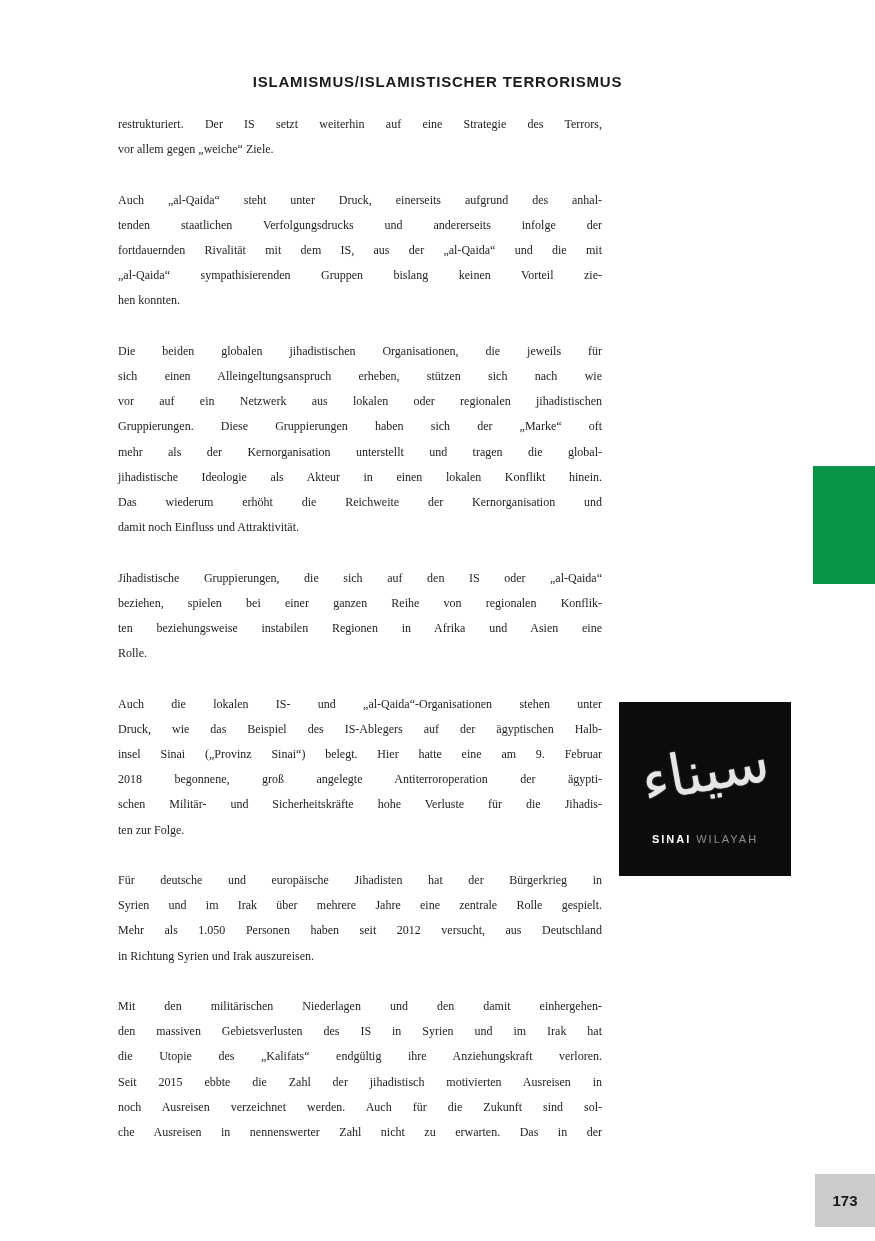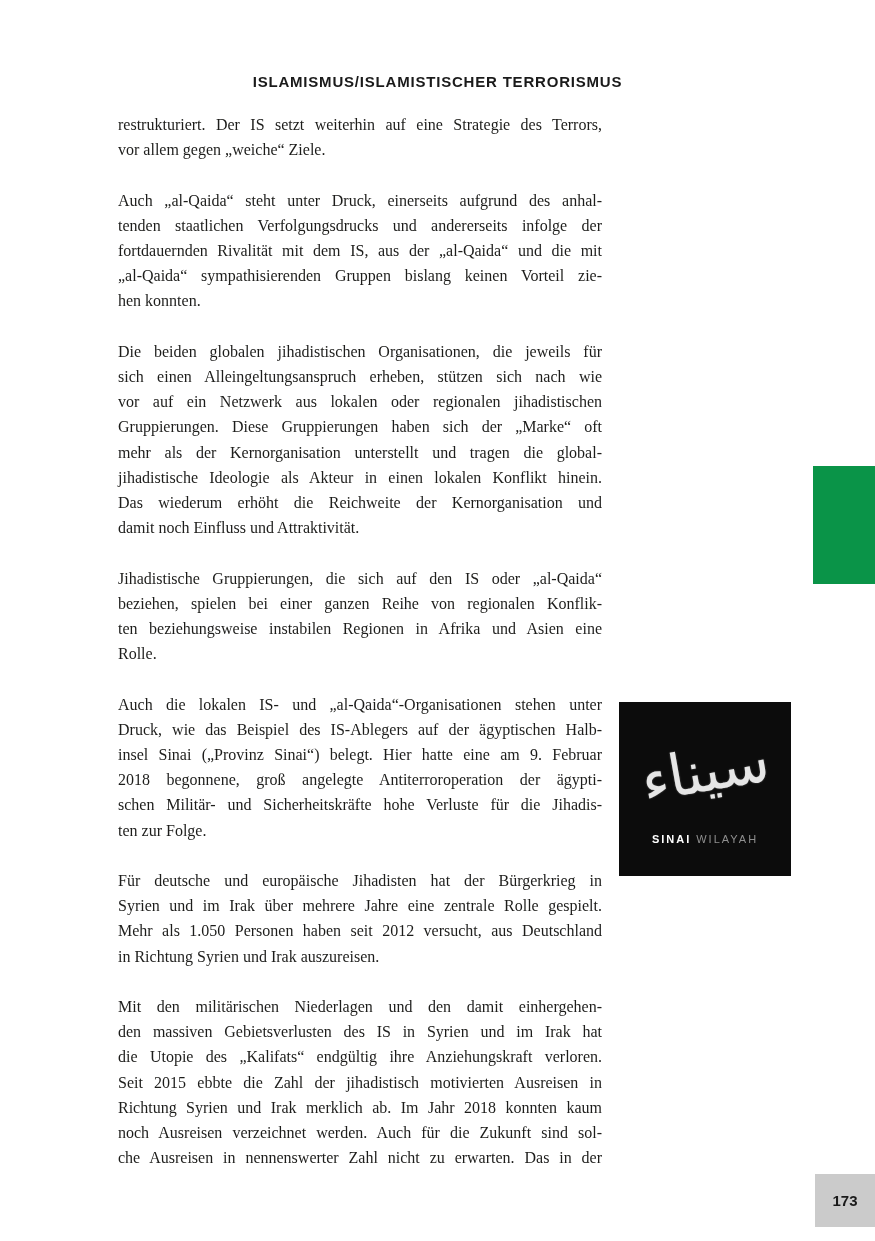--- a/index.html
+++ b/index.html
@@ -20,21 +20,21 @@
   .header{
     position:absolute;top:42px;left:0;width:875px;
     text-align:center;
     font-family:"Liberation Sans","DejaVu Sans",sans-serif;
     font-size:15px;font-weight:600;letter-spacing:0.8px;
     color:#1a1a1a;
     margin-top:31px;
   }
   .body-col{
     position:absolute;left:118px;top:112px;width:484px;
-    font-size:16px;line-height:25.2px;
+    font-size:12px;line-height:25.2px;
   }
   .para{margin:0 0 25.2px 0;}
   .line{
     text-align:justify;
     text-align-last:justify;
   }
   .line.last{text-align-last:left;}
   .margin-note{
     position:absolute;left:620px;top:342px;width:185px;
     font-family:"Liberation Sans","DejaVu Sans",sans-serif;
@@ -124,21 +124,20 @@
         <div class="line">Für deutsche und europäische Jihadisten hat der Bürgerkrieg in</div>
         <div class="line">Syrien und im Irak über mehrere Jahre eine zentrale Rolle gespielt.</div>
         <div class="line">Mehr als 1.050 Personen haben seit 2012 versucht, aus Deutschland</div>
         <div class="line last">in Richtung Syrien und Irak auszureisen.</div>
       </div>
     <div class="para">
         <div class="line">Mit den militärischen Niederlagen und den damit einhergehen-</div>
         <div class="line">den massiven Gebietsverlusten des IS in Syrien und im Irak hat</div>
         <div class="line">die Utopie des „Kalifats“ endgültig ihre Anziehungskraft verloren.</div>
         <div class="line">Seit 2015 ebbte die Zahl der jihadistisch motivierten Ausreisen in</div>
-        <div class="line">Richtung Syrien und Irak merklich ab. Im Jahr 2018 konnten kaum</div>
         <div class="line">noch Ausreisen verzeichnet werden. Auch für die Zukunft sind sol-</div>
         <div class="line">che Ausreisen in nennenswerter Zahl nicht zu erwarten. Das in der</div>
       </div>
   </div>
 
 
   <div class="green-tab"></div>
 
   <div class="sinai-image">
     <div class="arabic">سيناء</div>

